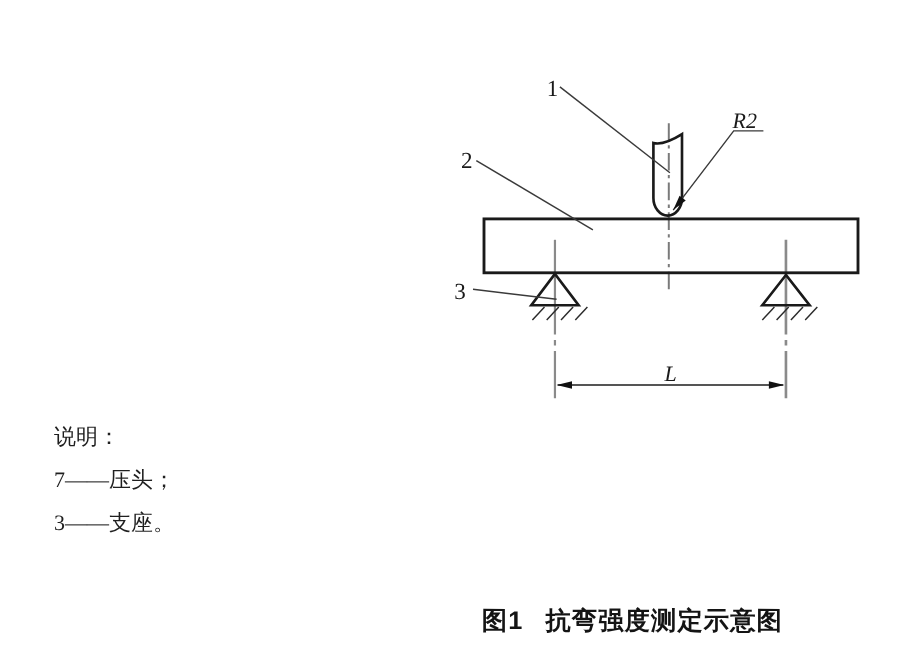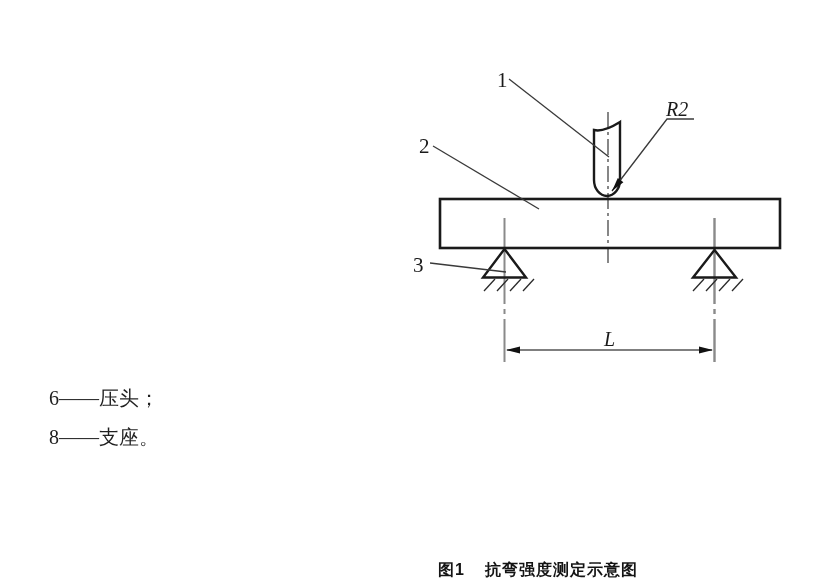--- a/index.html
+++ b/index.html
@@ -44,25 +44,24 @@
   }
   #legend .legend-line {
     height: 39px;
   }
   #caption {
     position: absolute;
     left: 438px;
     top: 549px;
     font-family: "Liberation Sans", "DejaVu Sans", sans-serif;
     font-weight: 700;
-    font-size: 16px;
+    font-size: 23px;
     color: #141414;
     white-space: nowrap;
     letter-spacing: 1px;
-    margin-top: 11px;
   }
   #caption .caption-number {
     margin-right: 20px;
   }
 </style>
 </head>
 <body>
 
 <div id="page">
 
@@ -112,21 +111,22 @@
       <polygon points="612,191 617.8,177.9 623.4,182.2" fill="#111111"></polygon>
       <text class="dim-text" x="666" y="116">R2</text>
     </g>
 
     <text class="callout-text" x="497" y="87">1</text>
     <text class="callout-text" x="419" y="153">2</text>
     <text class="callout-text" x="413" y="272">3</text>
   </svg>
 
   <div id="legend">
-    <div class="legend-line">6——压头；</div>
-    <div class="legend-line">8——支座。</div>
+    <div class="legend-line">说明：</div>
+    <div class="legend-line">7——压头；</div>
+    <div class="legend-line">3——支座。</div>
   </div>
 
   <div id="caption">
     <span class="caption-number">图1</span><span>抗弯强度测定示意图</span>
   </div>
 
 </div>
 
 </body></html>

